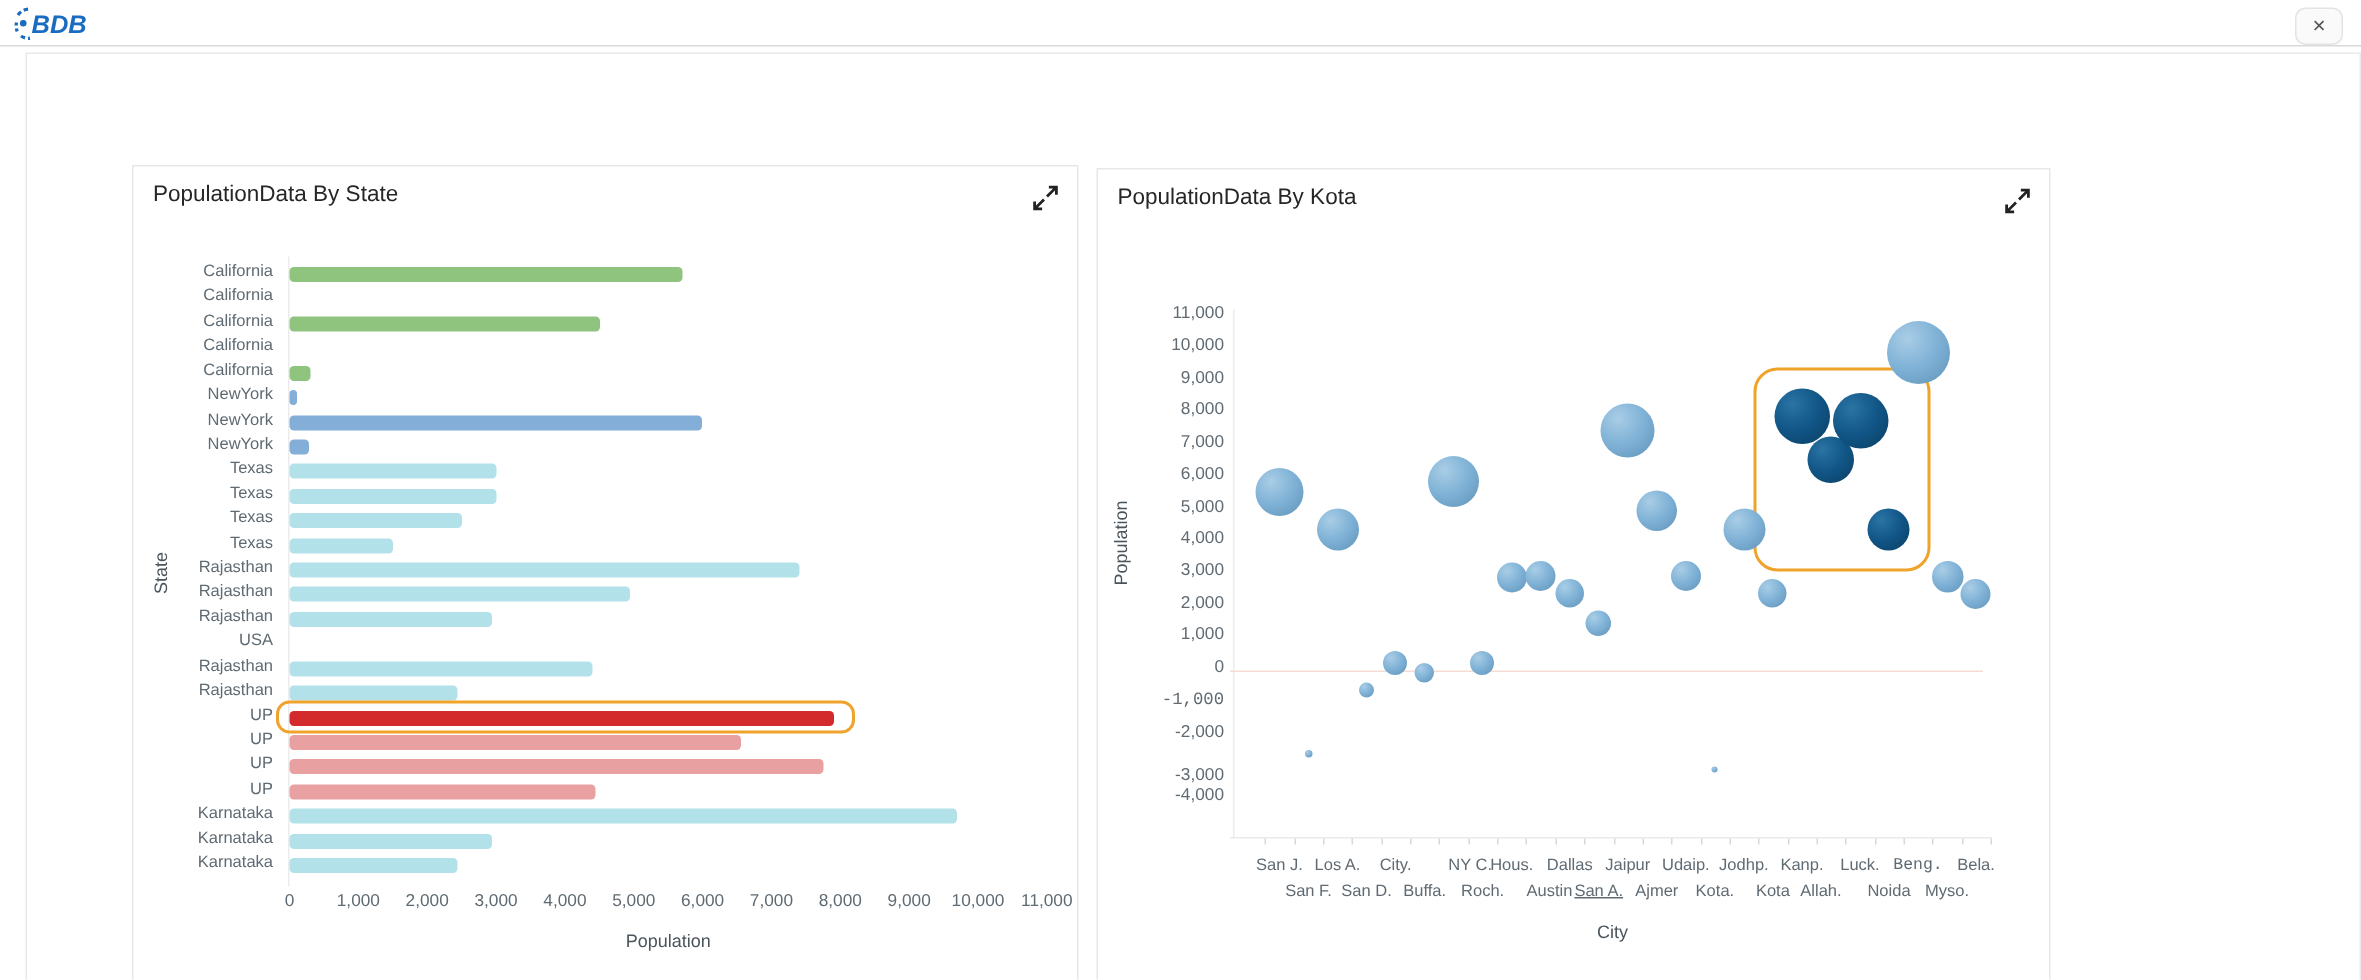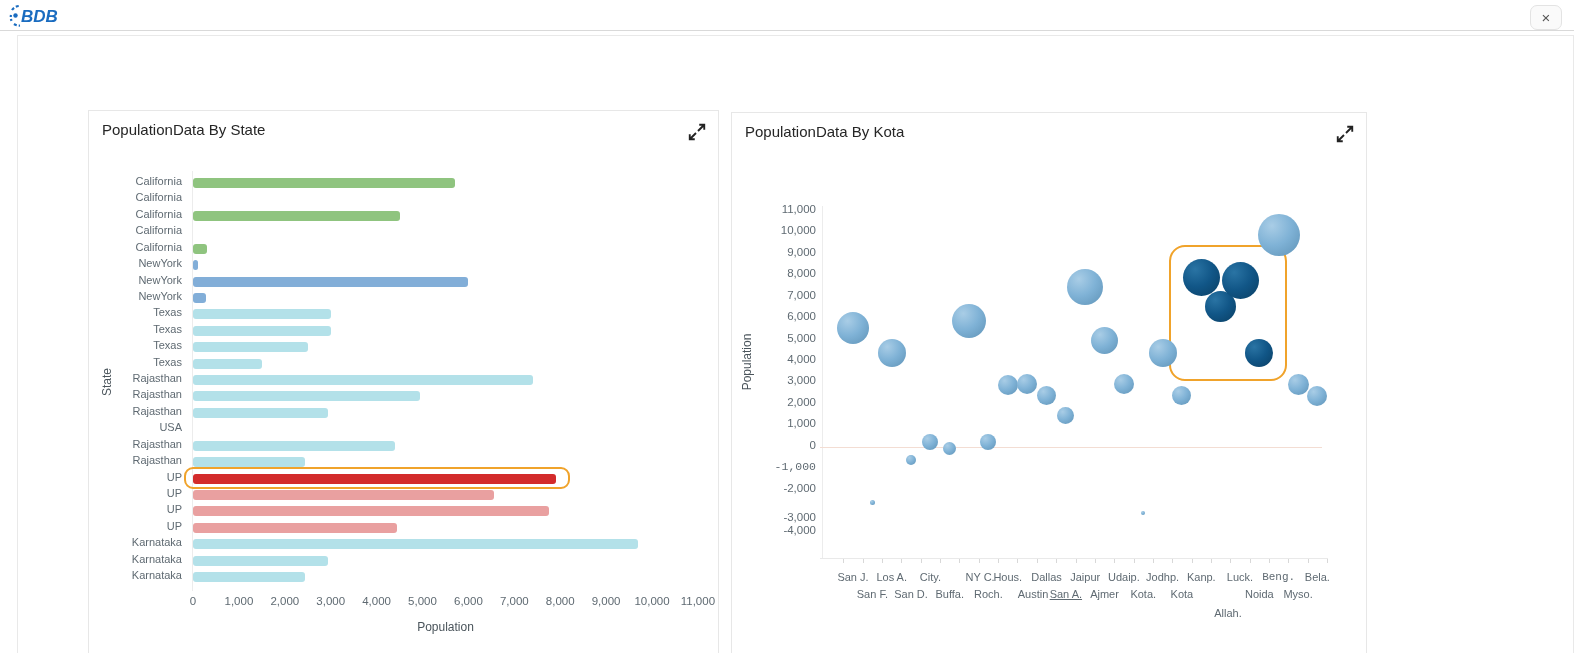--- a/index.html
+++ b/index.html
@@ -143,20 +143,21 @@
       <div class="tick" style="left: 578.9px; top: 484px; width: 60px;">11,000</div>
     </div>
 </div>
 
 <div class="card" id="card-city">
   <div class="card-title">PopulationData By Kota</div>
   <svg class="expand-btn" viewBox="0 0 16 16">
     <path d="M9.8 2.2 H13.8 V6.2 M13.8 2.2 L8.8 7.2 M6.2 13.8 H2.2 V9.8 M2.2 13.8 L7.2 8.8" stroke="#222" stroke-width="1.5" fill="none"></path>
   </svg>
   <div class="chart-area" id="bubble-chart">
+    <div class="axis-title" id="bub-xtitle" style="left: 90px; top: 501px; width: 506px;">City</div>
     <div class="axis-title-v" id="bub-ytitle" style="left: -13px; top: 242px;">Population</div>
   <div class="ytick" style="left: 24px; width: 60px; top: 90px;">11,000</div>
       <div class="ytick" style="left: 24px; width: 60px; top: 111.43px;">10,000</div>
       <div class="ytick" style="left: 24px; width: 60px; top: 132.86px;">9,000</div>
       <div class="ytick" style="left: 24px; width: 60px; top: 154.29px;">8,000</div>
       <div class="ytick" style="left: 24px; width: 60px; top: 175.72px;">7,000</div>
       <div class="ytick" style="left: 24px; width: 60px; top: 197.15px;">6,000</div>
       <div class="ytick" style="left: 24px; width: 60px; top: 218.58px;">5,000</div>
       <div class="ytick" style="left: 24px; width: 60px; top: 240.01px;">4,000</div>
       <div class="ytick" style="left: 24px; width: 60px; top: 261.44px;">3,000</div>
@@ -234,20 +235,20 @@
       <div class="citylab" style="left: 259px; width: 64px; top: 475px; padding-left: 20px;">Austin</div>
       <div class="citylab" style="left: 287.5px; width: 54px; top: 458px;">Dallas</div>
       <div class="citylab" style="left: 306.85px; width: 54px; top: 475px; text-decoration: underline;">San A.</div>
       <div class="citylab" style="left: 326.2px; width: 54px; top: 458px;">Jaipur</div>
       <div class="citylab" style="left: 345.55px; width: 54px; top: 475px;">Ajmer</div>
       <div class="citylab" style="left: 364.9px; width: 54px; top: 458px;">Udaip.</div>
       <div class="citylab" style="left: 384.25px; width: 54px; top: 475px;">Kota.</div>
       <div class="citylab" style="left: 403.6px; width: 54px; top: 458px;">Jodhp.</div>
       <div class="citylab" style="left: 422.95px; width: 54px; top: 475px;">Kota</div>
       <div class="citylab" style="left: 442.3px; width: 54px; top: 458px;">Kanp.</div>
-      <div class="citylab" style="left: 469px; width: 54px; top: 475px; margin-top: 19px;">Allah.</div>
+      <div class="citylab" style="left: 455px; width: 54px; top: 475px;">Allah.</div>
       <div class="citylab" style="left: 481px; width: 54px; top: 458px;">Luck.</div>
       <div class="citylab" style="left: 500.35px; width: 54px; top: 475px;">Noida</div>
       <div class="citylab" style="left: 519.7px; width: 54px; top: 458px; font-family: Liberation Mono, monospace;">Beng.</div>
       <div class="citylab" style="left: 539.05px; width: 54px; top: 475px;">Myso.</div>
       <div class="citylab" style="left: 558.4px; width: 54px; top: 458px;">Bela.</div>
     </div>
 </div>
 
 </body></html>

